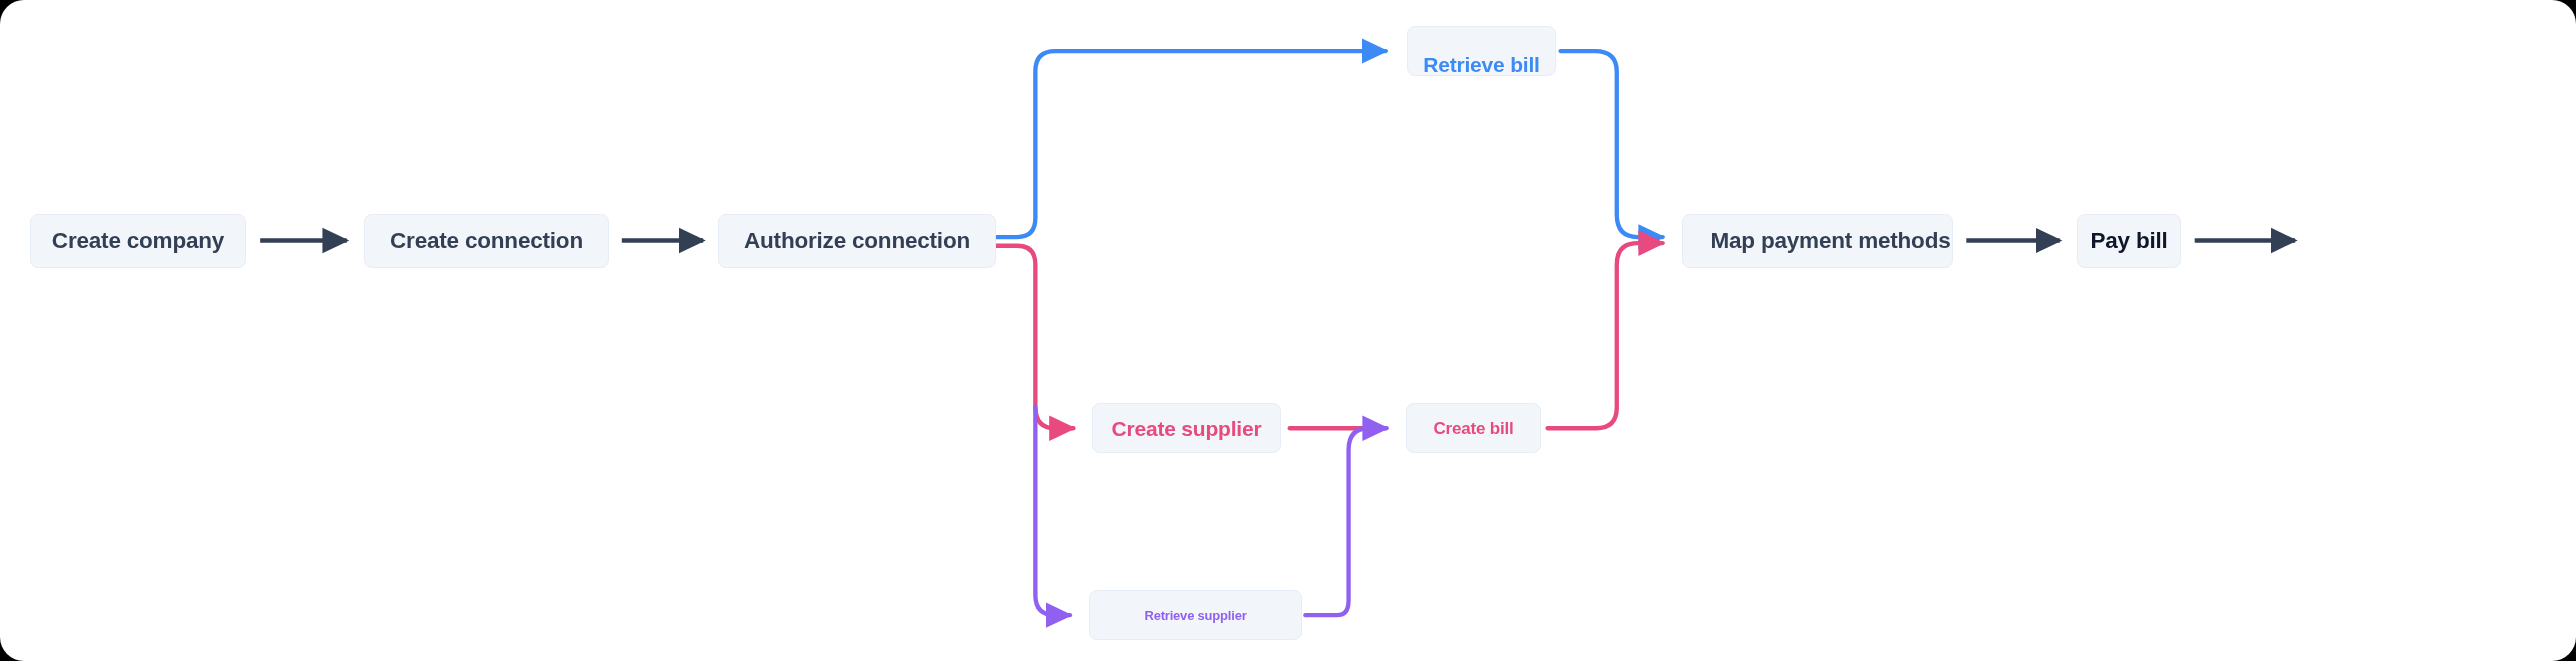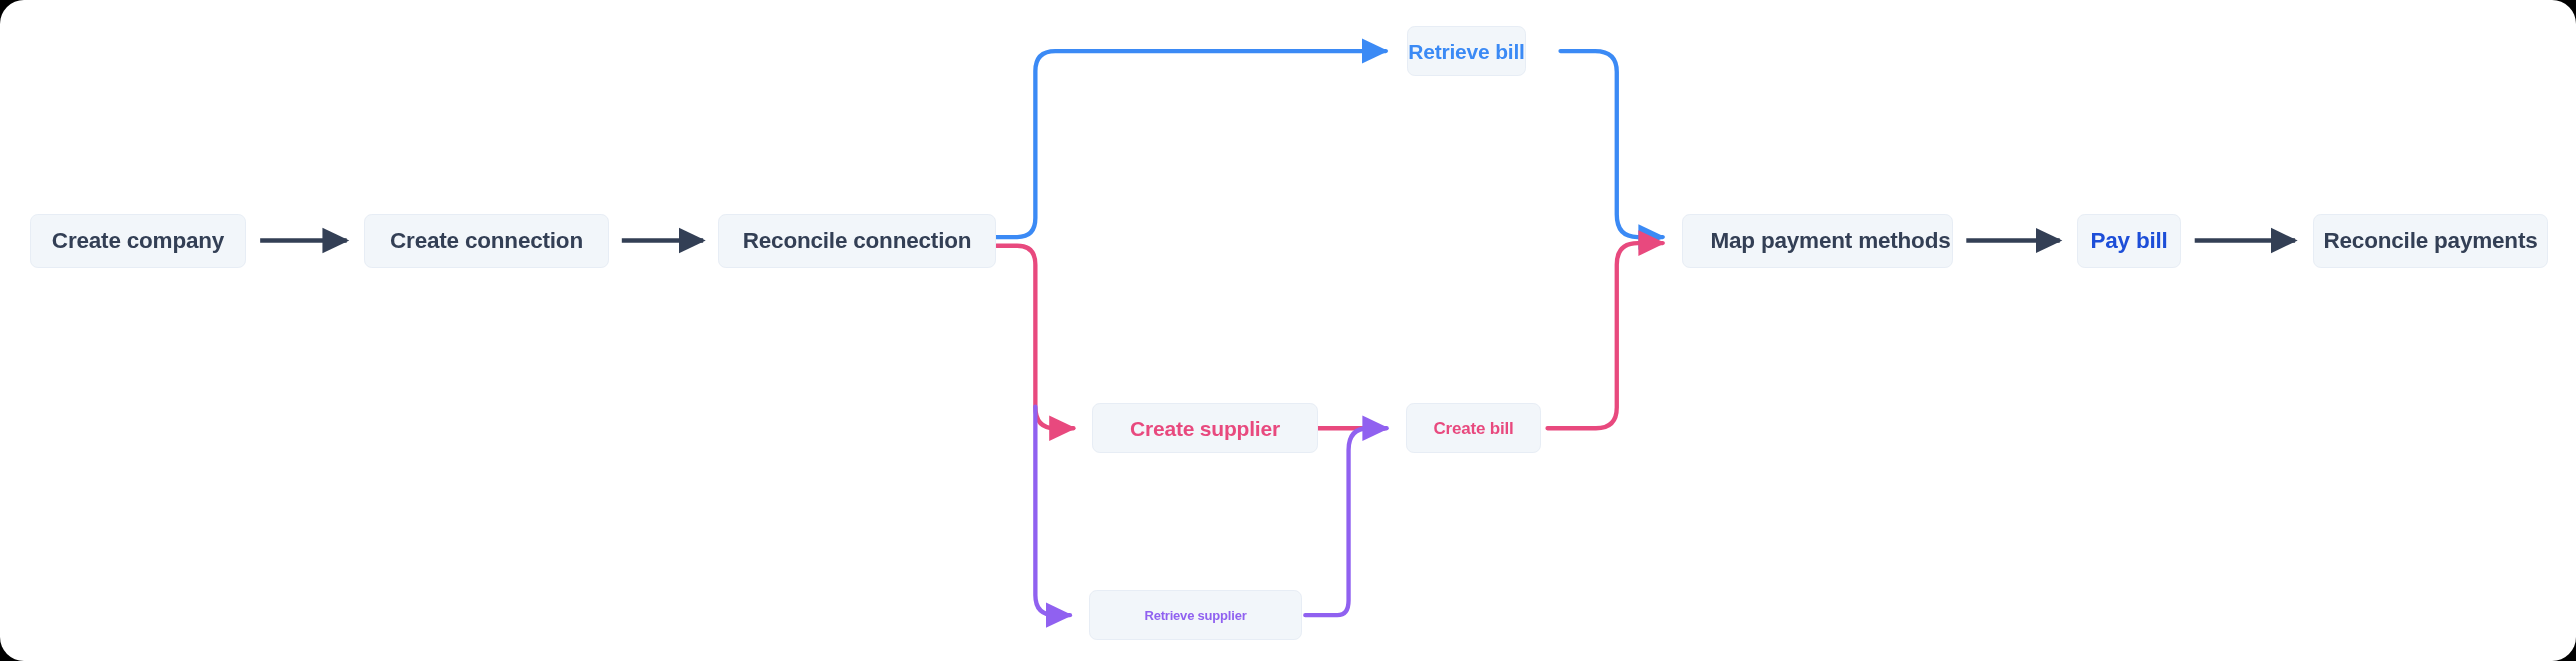--- a/index.html
+++ b/index.html
@@ -97,45 +97,42 @@
 
   <div class="node" style="left:364px; top:214px; width:245px; height:54px; color:#333F55;">
     <span class="node-label">Create connection</span>
   </div>
 
   <div class="node" style="left:30px; top:214px; width:216px; height:54px; color:#333F55;">
     <span class="node-label">Create company</span>
   </div>
 
   <div class="node" style="left:718px; top:214px; width:278px; height:54px; color:#333F55;">
-    <span class="node-label">Reconcile connection</span>
+    <span class="node-label">Authorize connection</span>
   </div>
 
-  <div class="node" style="left:1407px; top:26px; width:119px; height:50px; color:#3B8AF5; font-size:21px;">
+  <div class="node" style="left:1407px; top:26px; width:149px; height:50px; color:#3B8AF5; font-size:21px;align-items:flex-end;">
     <span class="node-label">Retrieve bill</span>
   </div>
 
-  <div class="node" style="left:1092px; top:403px; width:226px; height:50px; color:#E8497E; font-size:21px;">
+  <div class="node" style="left:1092px; top:403px; width:189px; height:50px; color:#E8497E; font-size:21px;">
     <span class="node-label">Create supplier</span>
   </div>
 
   <div class="node" style="left:1406px; top:403px; width:135px; height:50px; color:#E8497E; font-size:17px;">
     <span class="node-label">Create bill</span>
   </div>
 
   <div class="node" style="left:1089px; top:590px; width:213px; height:50px; color:#9061F0; font-size:13px;">
     <span class="node-label">Retrieve supplier</span>
   </div>
 
   <div class="node" style="left:1682px; top:214px; width:271px; height:54px; color:#333F55;padding-left:26px;">
     <span class="node-label">Map payment methods</span>
   </div>
 
-  <div class="node" style="left:2077px; top:214px; width:104px; height:54px; color:#1d4ed8;justify-content:center;">
+  <div class="node" style="left:2077px; top:214px; width:104px; height:54px; color:#0f172a;justify-content:center;">
     <span class="node-label">Pay bill</span>
   </div>
 
-  <div class="node" style="left:2313px; top:214px; width:235px; height:54px; color:#333F55;">
-    <span class="node-label">Reconcile payments</span>
-  </div>
 
 </div>
 
 
 </body></html>

